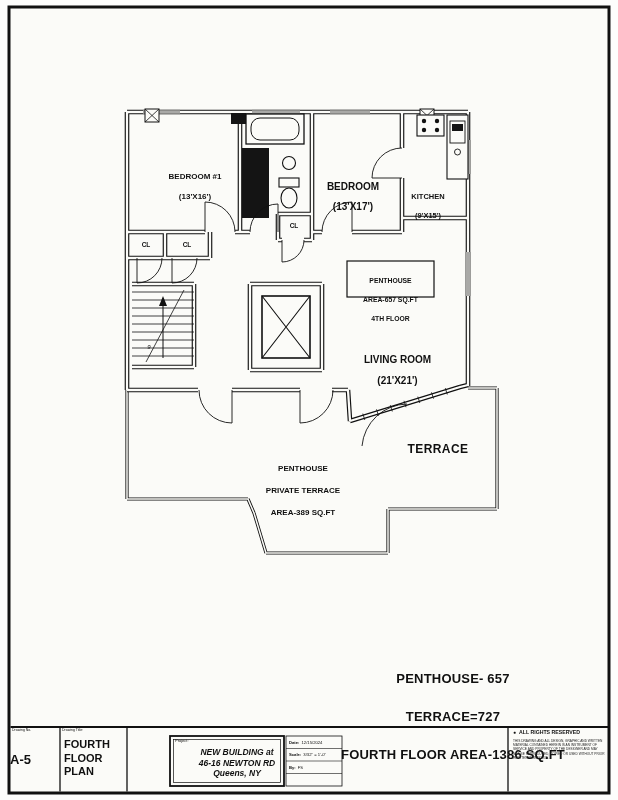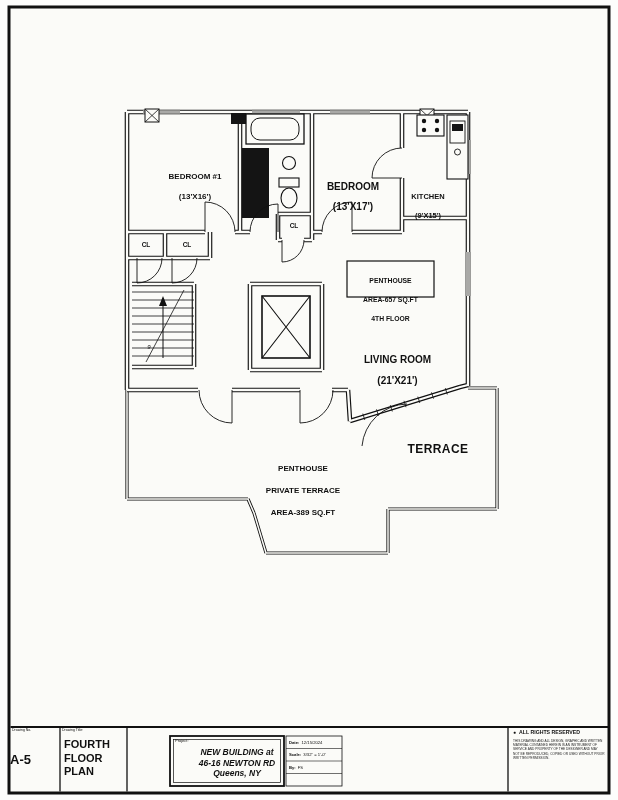--- a/index.html
+++ b/index.html
@@ -172,20 +172,25 @@
   <div class="lbl" style="left:142px;top:344px;width:14px;font-size:6px;font-weight:normal;font-style:italic;">9</div>
 
   <div class="lbl" style="left:405px;top:442px;width:66px;font-size:12px;letter-spacing:0.4px;">TERRACE</div>
 
   <div class="lbl" style="left:250px;top:452px;width:106px;font-size:8px;line-height:11px;">
     <span class="ln">PENTHOUSE</span>
     <span class="ln">PRIVATE TERRACE</span>
     <span class="ln">AREA-389 SQ.FT</span>
   </div>
 
+  <div class="lbl" style="left:318px;top:650px;width:270px;font-size:13px;line-height:19px;text-align:left;letter-spacing:0.2px;">
+    <span class="ln">PENTHOUSE- 657</span>
+    <span class="ln">TERRACE=727</span>
+    <span class="ln">FOURTH FLOOR AREA-1386 SQ.FT</span>
+  </div>
 
   <div class="tb" style="left:12px;top:728px;font-size:3.5px;">Drawing No.</div>
   <div class="tb" style="left:10px;top:752px;width:50px;text-align:left;font-size:13px;font-weight:600;">A-5</div>
 
   <div class="tb" style="left:62px;top:728px;font-size:3.5px;">Drawing Title:</div>
   <div class="tb pre" style="left:64px;top:738px;font-size:11px;line-height:13.5px;font-weight:700;">FOURTH
 FLOOR
 PLAN</div>
 
   <div class="tb" style="left:175px;top:737.5px;font-size:4px;">Project:</div>

